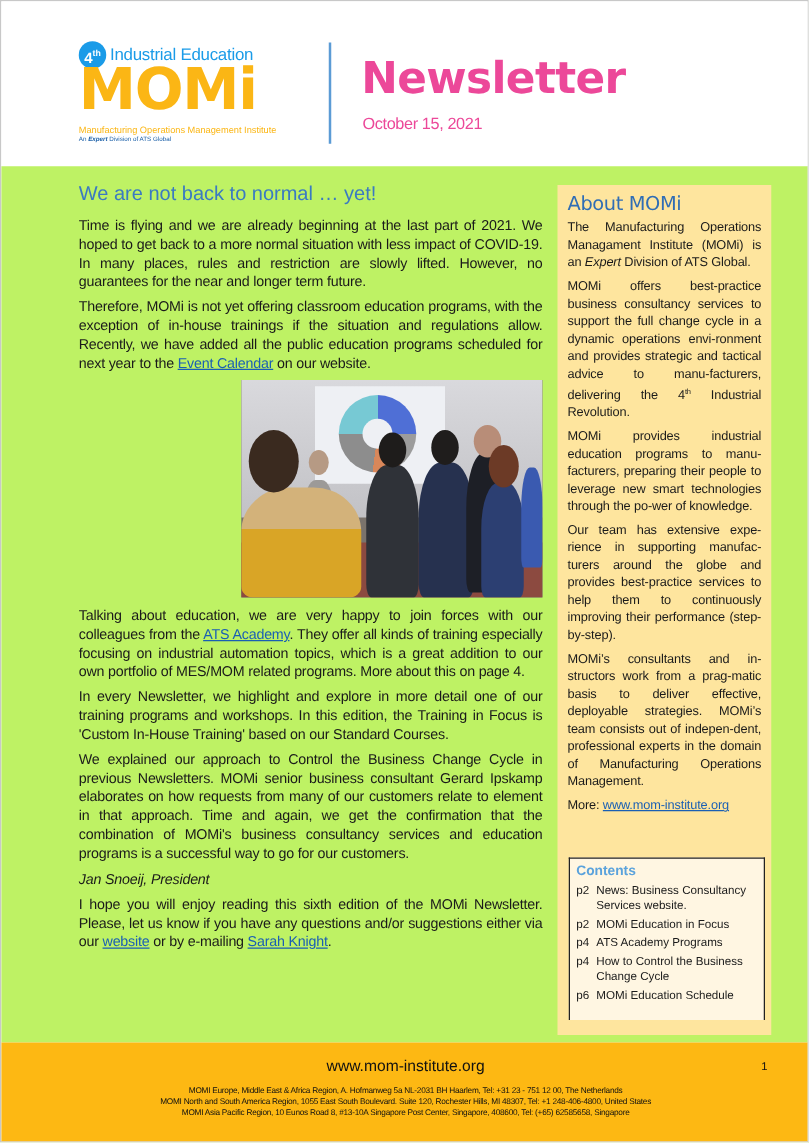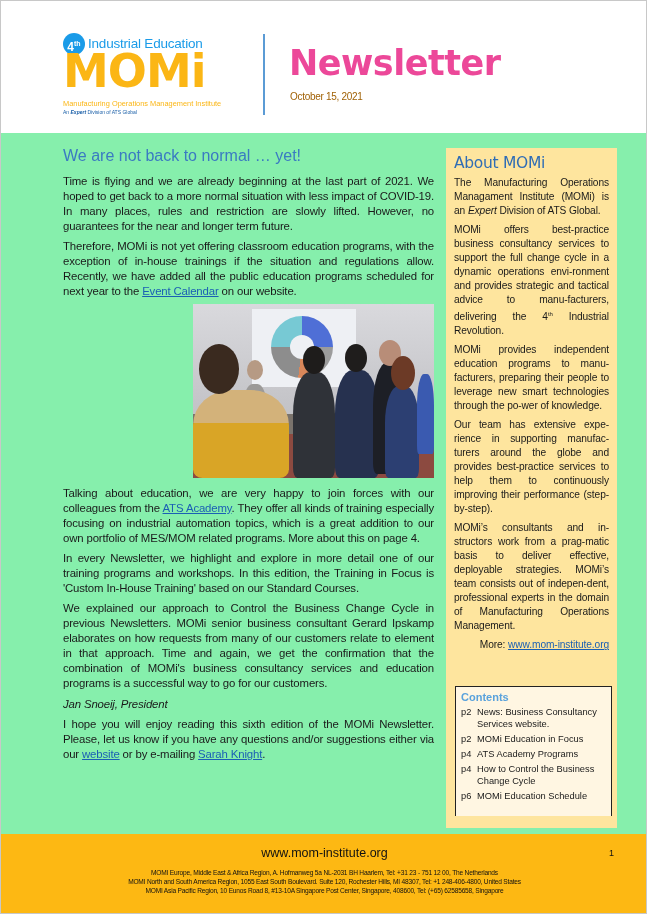--- a/index.html
+++ b/index.html
@@ -12,24 +12,24 @@
     .logo { position: absolute; left: 62px; top: 32px; width: 180px; height: 86px; }
     .logo-badge { position: absolute; left: 0; top: 0; width: 22px; height: 22px; border-radius: 50%; background: #1a9be8; color: #fff; font-size: 12px; font-weight: bold; line-height: 22px; text-align: center; }
     .logo-badge sup { font-size: 7px; }
     .logo-ir { position: absolute; left: 25px; top: 3px; font-size: 13.5px; color: #1a9be8; white-space: nowrap; letter-spacing: -0.2px; }
     .logo-momi { position: absolute; left: 0; top: 14px; font-size: 46px; font-weight: bold; color: #fbb615; letter-spacing: -1px; line-height: 48px; font-family: "DejaVu Sans", sans-serif; }
     .logo-sub { position: absolute; left: 0; top: 66px; font-size: 7.4px; color: #fbb615; white-space: nowrap; }
     .logo-div { position: absolute; left: 0; top: 76px; font-size: 5px; color: #1a5fa8; white-space: nowrap; }
     .logo-div i { font-weight: bold; }
     .header-sep { position: absolute; left: 262px; top: 33px; width: 2px; height: 81px; background: #5b9bd5; }
     .nl-title { position: absolute; left: 288px; top: 42px; font-size: 35px; font-weight: bold; color: #ec4899; font-family: "DejaVu Sans", sans-serif; letter-spacing: -0.5px; }
-    .nl-date { position: absolute; left: 289px; top: 90px; font-size: 10px; color: #a16207; letter-spacing: -0.3px; }
+    .nl-date { position: absolute; left: 289px; top: 90px; font-size: 13px; color: #ec4899; letter-spacing: -0.3px; }
 
     
-    .content { position: absolute; left: 0; top: 132px; width: 647px; height: 701px; background: #86efac; }
+    .content { position: absolute; left: 0; top: 132px; width: 647px; height: 701px; background: #bef264; }
 
     .main { position: absolute; left: 62px; top: 14px; width: 371px; color: #1a1a1a; }
     .main h2 { font-size: 16px; font-weight: normal; color: #3a7ac2; margin-bottom: 9px; }
     .main p { font-size: 11.4px; line-height: 15px; text-align: justify; margin-bottom: 5px; letter-spacing: -0.15px; }
     .main a { color: #1a5fb4; text-decoration: underline; }
     .photo-row { position: relative; height: 174px; margin-bottom: 8px; margin-top: 1px; }
     .caption { position: absolute; left: 0; top: 144px; width: 124px; font-size: 10px; font-style: italic; line-height: 13px; color: #1a1a1a; }
     .photo { position: absolute; left: 130px; top: 0; width: 241px; height: 174px; background: #7a736c; overflow: hidden; }
     .ph-wall { position: absolute; left: 0; top: 0; width: 241px; height: 110px; background: linear-gradient(180deg, #d9d9dd 0%, #c2c2c6 100%); }
     .ph-screen { position: absolute; left: 59px; top: 5px; width: 104px; height: 78px; background: #eef0f4; }
@@ -112,24 +112,24 @@
       <p>We explained our approach to Control the Business Change Cycle in previous Newsletters. MOMi senior business consultant Gerard Ipskamp elaborates on how requests from many of our customers relate to element in that approach. Time and again, we get the confirmation that the combination of MOMi's business consultancy services and education programs is a successful way to go for our customers.</p>
       <p style="font-style:italic;margin-top:6px;"><span>Jan Snoeij, President</span></p>
       <p><span>I hope you will enjoy reading this sixth edition of the MOMi Newsletter. Please, let us know if you have any questions and/or suggestions either via our </span><a>website</a><span> or by e-mailing </span><a>Sarah Knight</a><span>.</span></p>
     </div>
 
     <div class="sidebar">
       <h3>About MOMi</h3>
       <div class="sb-body">
         <p><span>The Manufacturing Operations Managament Institute (MOMi) is an </span><i>Expert</i><span> Division of ATS Global.</span></p>
         <p><span>MOMi offers best-practice business consultancy services to support the full change cycle in a dynamic operations envi-ronment and provides strategic and tactical advice to manu-facturers, delivering the 4</span><sup>th</sup><span> Industrial Revolution.</span></p>
-        <p>MOMi provides independent education programs to manu-facturers, preparing their people to leverage new smart technologies through the po-wer of knowledge.</p>
+        <p>MOMi provides industrial education programs to manu-facturers, preparing their people to leverage new smart technologies through the po-wer of knowledge.</p>
         <p>Our team has extensive expe-rience in supporting manufac-turers around the globe and provides best-practice services to help them to continuously improving their performance (step-by-step).</p>
         <p>MOMi’s consultants and in-structors work from a prag-matic basis to deliver effective, deployable strategies. MOMi’s team consists out of indepen-dent, professional experts in the domain of Manufacturing Operations Management.</p>
-        <p style="text-align:right;"><span>More: </span><a>www.mom-institute.org</a></p>
+        <p style="text-align:left;"><span>More: </span><a>www.mom-institute.org</a></p>
       </div>
 
       <div class="contents">
         <h4>Contents</h4>
         <div class="toc-item">
             <span class="toc-page">p2</span>
             <span class="toc-label">News: Business Consultancy Services website.</span>
           </div>
         <div class="toc-item">
             <span class="toc-page">p2</span>

